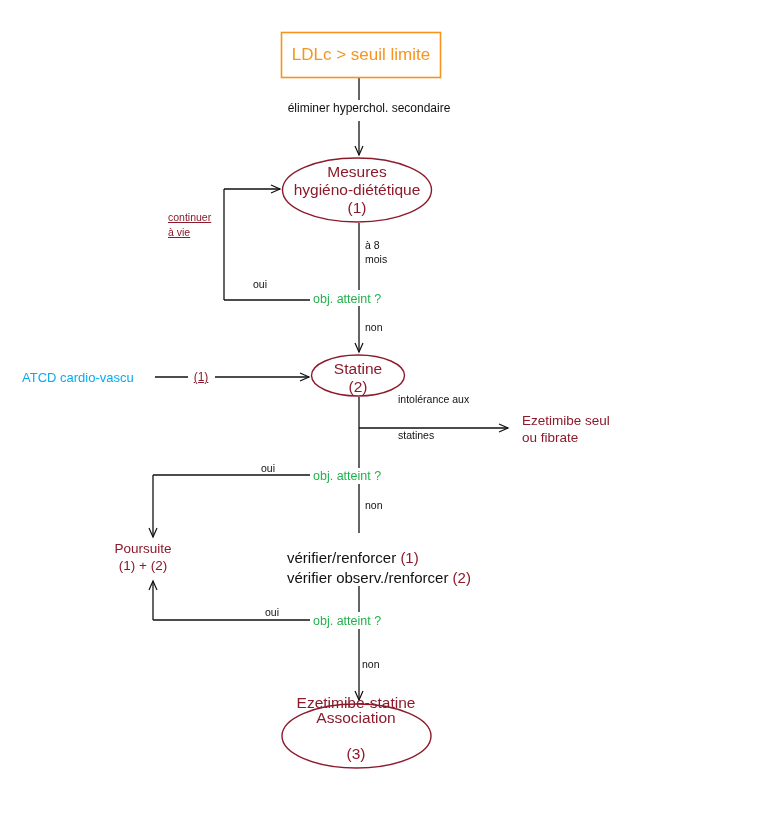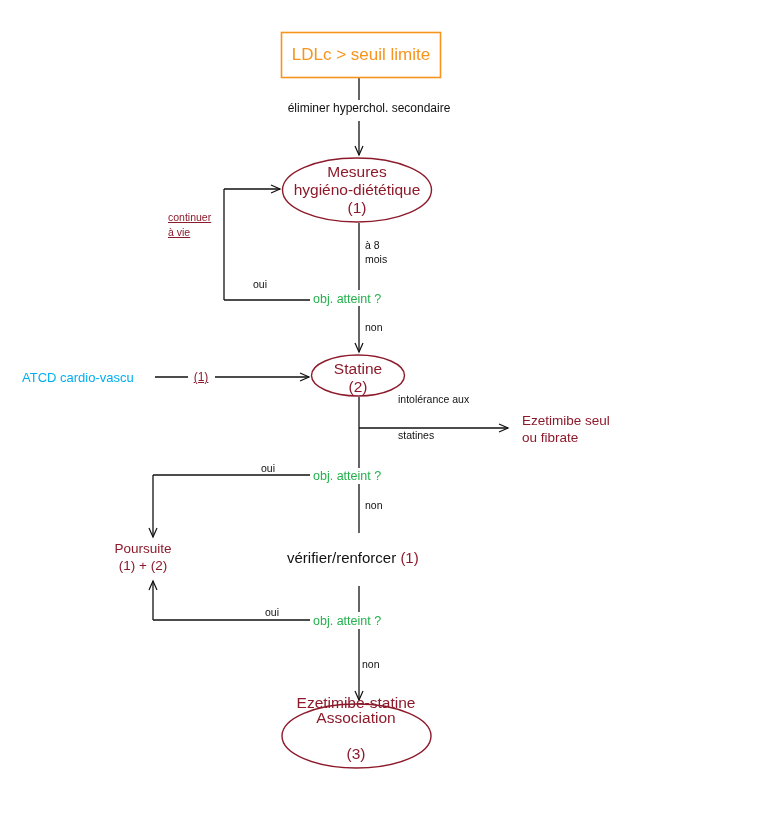--- a/index.html
+++ b/index.html
@@ -180,20 +180,23 @@
   <div class="lbl decision-text" style="left:313px; top:469px;">obj. atteint ?</div>
 
   <div class="lbl edge-black" style="left:365px; top:499px;">non</div>
 
   <div class="lbl term-text ctr" style="left:143px; top:541px;">Poursuite</div>
   <div class="lbl term-text ctr" style="left:143px; top:558px;">(1) + (2)</div>
 
   <div class="lbl action-text" style="left:287px; top:539px;">
     <span>vérifier/renforcer </span><span class="ref">(1)</span>
   </div>
+  <div class="lbl action-text" style="left:287px; top:559px;">
+    <span>vérifier observ./renforcer </span><span class="ref">(2)</span>
+  </div>
 
   <div class="lbl edge-black ctr" style="left:272px; top:606px;">oui</div>
 
   <div class="lbl decision-text" style="left:313px; top:614px;">obj. atteint ?</div>
 
   <div class="lbl edge-black" style="left:362px; top:658px;">non</div>
 
   <div class="lbl node-ellipse-text ctr" style="left:356px; top:709px;">Association</div>
   <div class="lbl node-ellipse-text ctr" style="left:356px; top:694px;">Ezetimibe-statine</div>
   <div class="lbl node-ellipse-text ctr" style="left:356px; top:745px;">(3)</div>

